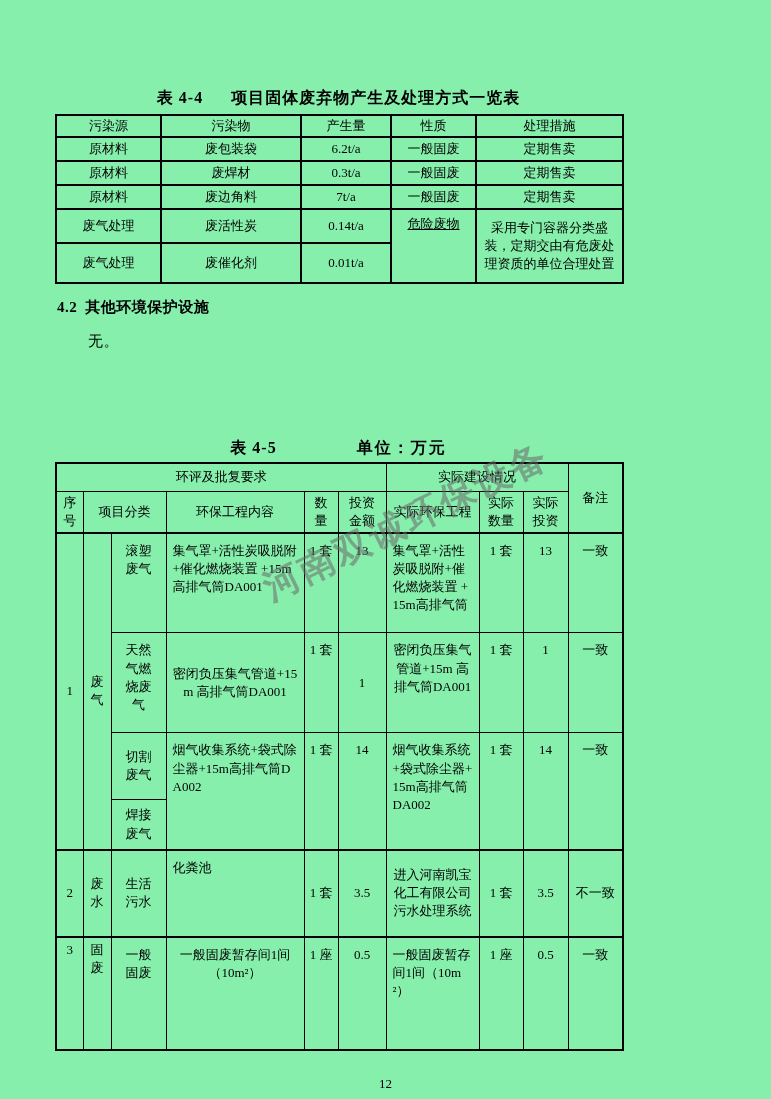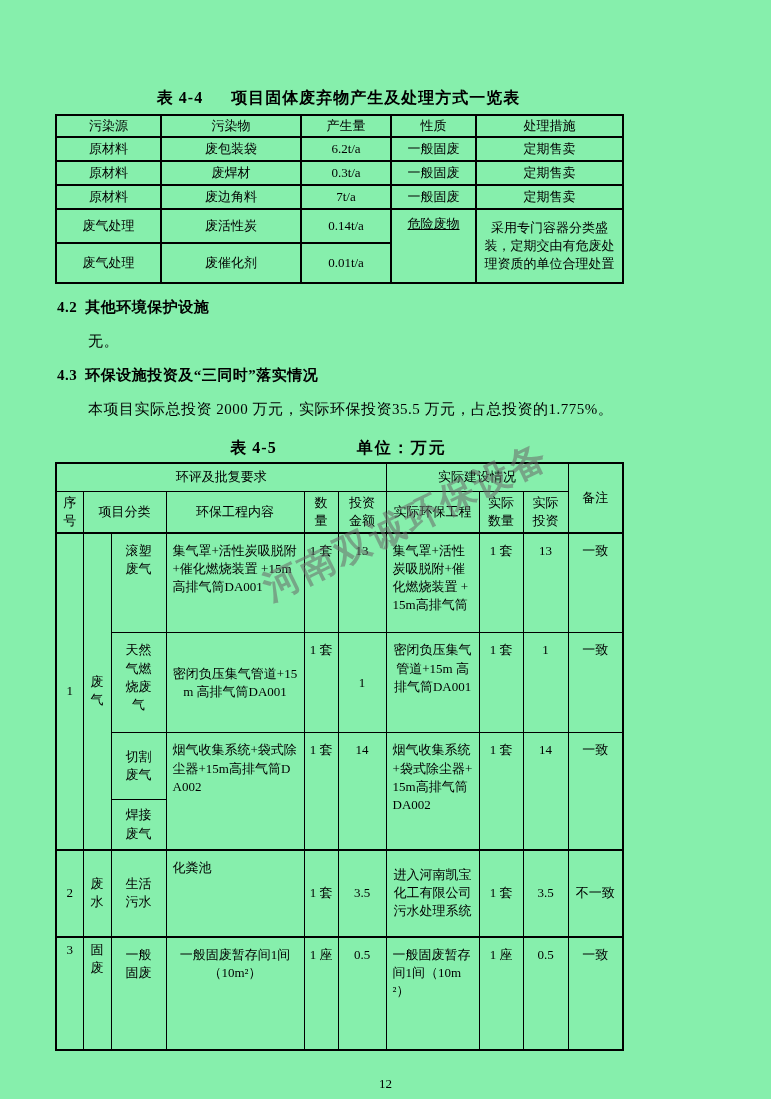--- a/index.html
+++ b/index.html
@@ -100,24 +100,20 @@
       <td>0.01t/a</td>
     </tr>
   </tbody>
     </table>
 
   <div class="heading" style="top:298px;">
     <span class="num">4.2</span><span>其他环境保护设施</span>
   </div>
   <div class="para" style="top:332px;">无。</div>
 
-  <div class="heading" style="top:366px;">
-    <span class="num">4.3</span><span>环保设施投资及“三同时”落实情况</span>
-  </div>
-  <div class="para" style="top:400px;">本项目实际总投资 2000 万元，实际环保投资35.5 万元，占总投资的1.775%。</div>
 
   <div class="tbl-title t45-title" style="top:438px;align-items:center;">
     <span class="lbl">表 4-5</span>
     <span class="unit">单位：万元</span>
   </div>
 
   <table class="t45">
     <colgroup>
       <col style="width:27px">
         <col style="width:28px">

